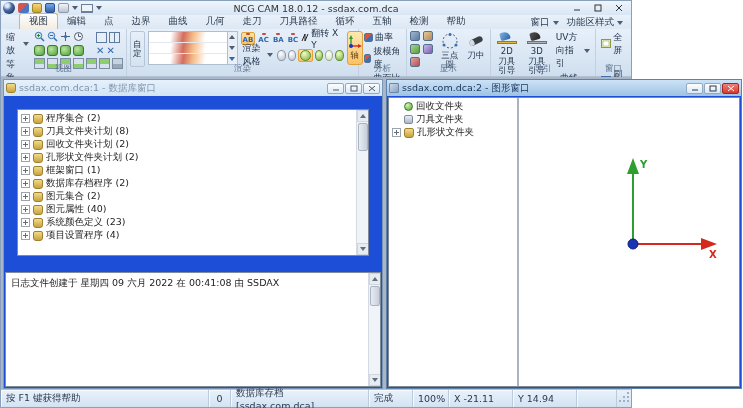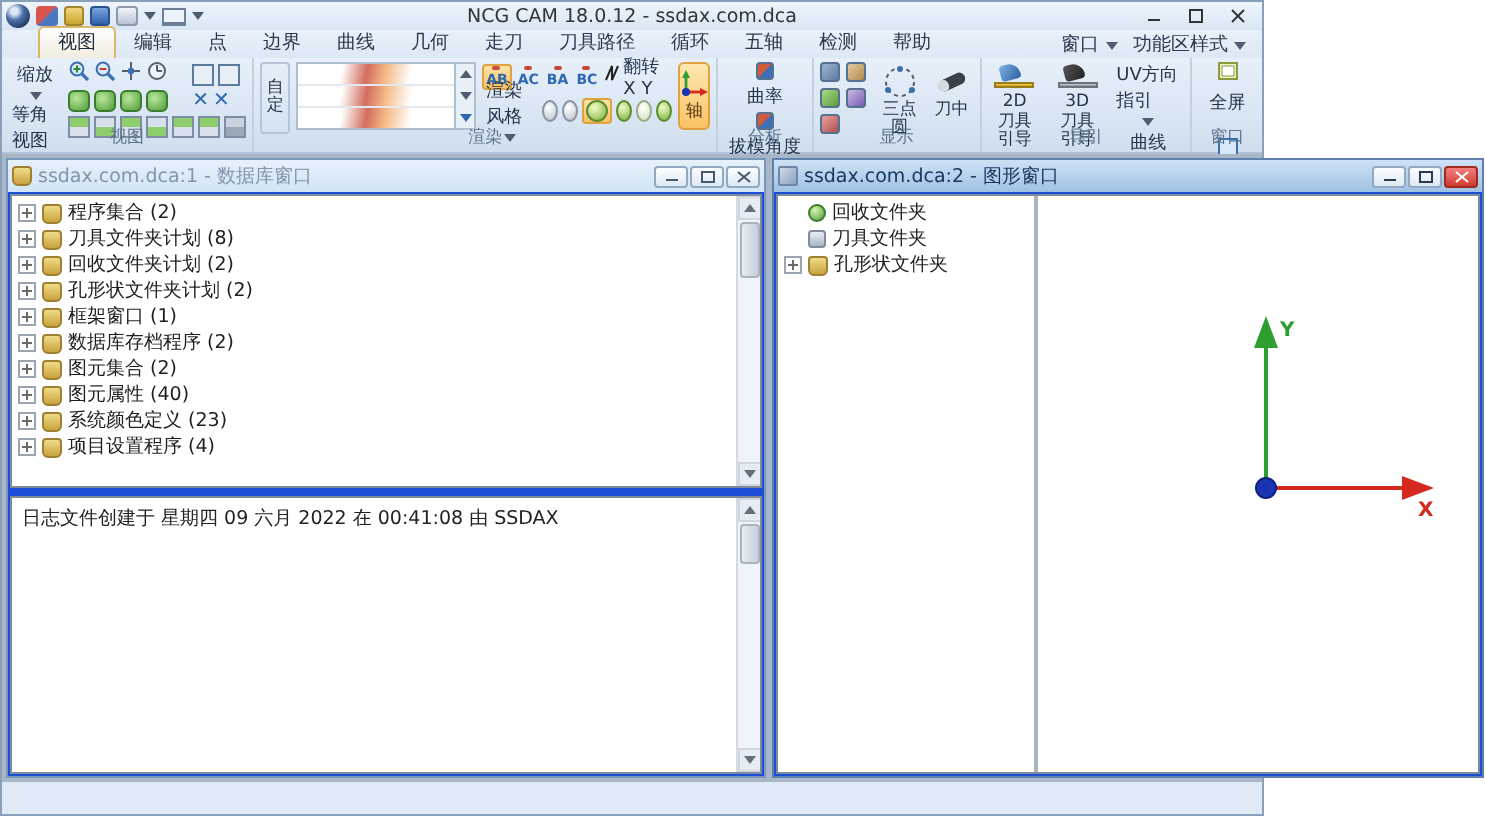--- a/index.html
+++ b/index.html
@@ -32,21 +32,21 @@
   .tab.active { background:linear-gradient(#fdfefe,#f3ede0); border:1px solid #d9b66a; border-bottom:none; color:#1d2c40; }
   .tabbar-right { margin-left:auto; display:flex; align-items:center; gap:8px; padding-right:8px; color:#2b3a4d; }
   .tabbar-right .mi { display:flex; align-items:center; gap:3px; }
 
   
   .ribbon { position:absolute; left:0; top:28px; width:100%; height:48px;
     background:linear-gradient(#e7f0fa,#d7e4f2 70%,#cfdeee); border-bottom:1px solid #b2c2d4; display:flex; }
   .rgroup { position:relative; height:100%; border-right:1px solid #c2d0e0; padding:2px 3px 12px; }
   .rgroup-label { position:absolute; left:0; right:0; bottom:1px; text-align:center; font-size:8.5px; color:#5f7390; }
   .rrow { display:flex; align-items:center; gap:2px; height:12px; }
-  .dropdown-item { display:flex; align-items:center; gap:2px; font-size:9px; color:#23354c; padding:0 2px;flex-direction:column; }
+  .dropdown-item { display:flex; align-items:center; gap:2px; font-size:9px; color:#23354c; padding:0 2px; }
   .mini { width:11px; height:11px; display:inline-block; }
   .hexg { background:radial-gradient(circle at 35% 35%, #b9e69a, #4f9e3c); border-radius:3px; border:1px solid #3c7b2c; }
   .cube { background:linear-gradient(#8fce6e 50%, #d7e0ec 50%); border:1px solid #7c8ea6; }
   .cube.alt { background:linear-gradient(#d7e0ec 50%, #8fce6e 50%); }
   .xglyph { color:#2f68b2; font-weight:bold; font-size:10px; line-height:11px; }
   .sphere { width:11px; height:11px; border-radius:50%; }
   .sph-gray { background:radial-gradient(circle at 35% 30%, #ffffff, #b9c2cc); border:1px solid #8a95a3; }
   .sph-green { background:radial-gradient(circle at 35% 30%, #f3fbc8, #79b23a); border:1px solid #5c8c2c; }
   .sph-pale { background:radial-gradient(circle at 35% 30%, #ffffff, #cfe0b8); border:1px solid #9aa98a; }
   .sel-box { background:linear-gradient(#fde3a7,#fbc264); border:1px solid #dfa23f; border-radius:2px; padding:0 1px; }
@@ -427,21 +427,21 @@
             </span>
           <span class="mwin-btn">
               <svg width="8" height="7">
                 <line x1="1" y1="1" x2="7" y2="6" stroke="#4a5a6e"></line>
                 <line x1="7" y1="1" x2="1" y2="6" stroke="#4a5a6e"></line>
               </svg>
             </span>
         </span>
       </div>
 
-      <div class="pane" style="margin:1px; height:147px;">
+      <div class="pane" style="margin:13px; height:147px;">
         <div style="padding-top:2px; padding-right:13px;">
           <div class="treerow">
               <span class="expander"></span>
               <span class="db-ic"></span>
               <span>程序集合 (2)</span>
             </div>
           <div class="treerow">
               <span class="expander"></span>
               <span class="db-ic"></span>
               <span>刀具文件夹计划 (8)</span>
@@ -566,13 +566,24 @@
             <polygon points="198,146 182,140 182,152" fill="#d42a1e"></polygon>
             <circle cx="114" cy="146" r="5" fill="#1a35b4" stroke="#0d1f7a"></circle>
             <text x="121" y="70" fill="#2e9e2e" font-size="10" font-weight="bold">Y</text>
             <text x="190" y="160" fill="#d42a1e" font-size="10" font-weight="bold">X</text>
           </svg>
         </div>
       </div>
     </div>
   </div>
 
+  <div class="statusbar">
+    <div class="seg" style="flex:1;">按 F1 键获得帮助</div>
+    <div class="seg" style="width:22px; justify-content:center;">0</div>
+    <div class="seg" style="width:138px;">数据库存档 [ssdax.com.dca]</div>
+    <div class="seg" style="width:44px;">完成</div>
+    <div class="seg" style="width:36px;">100%</div>
+    <div class="seg" style="width:64px;">X -21.11</div>
+    <div class="seg" style="width:64px;">Y 14.94</div>
+    <div class="seg" style="width:40px;"></div>
+    <div class="grip"></div>
+  </div>
 </div>
 
 </body></html>

